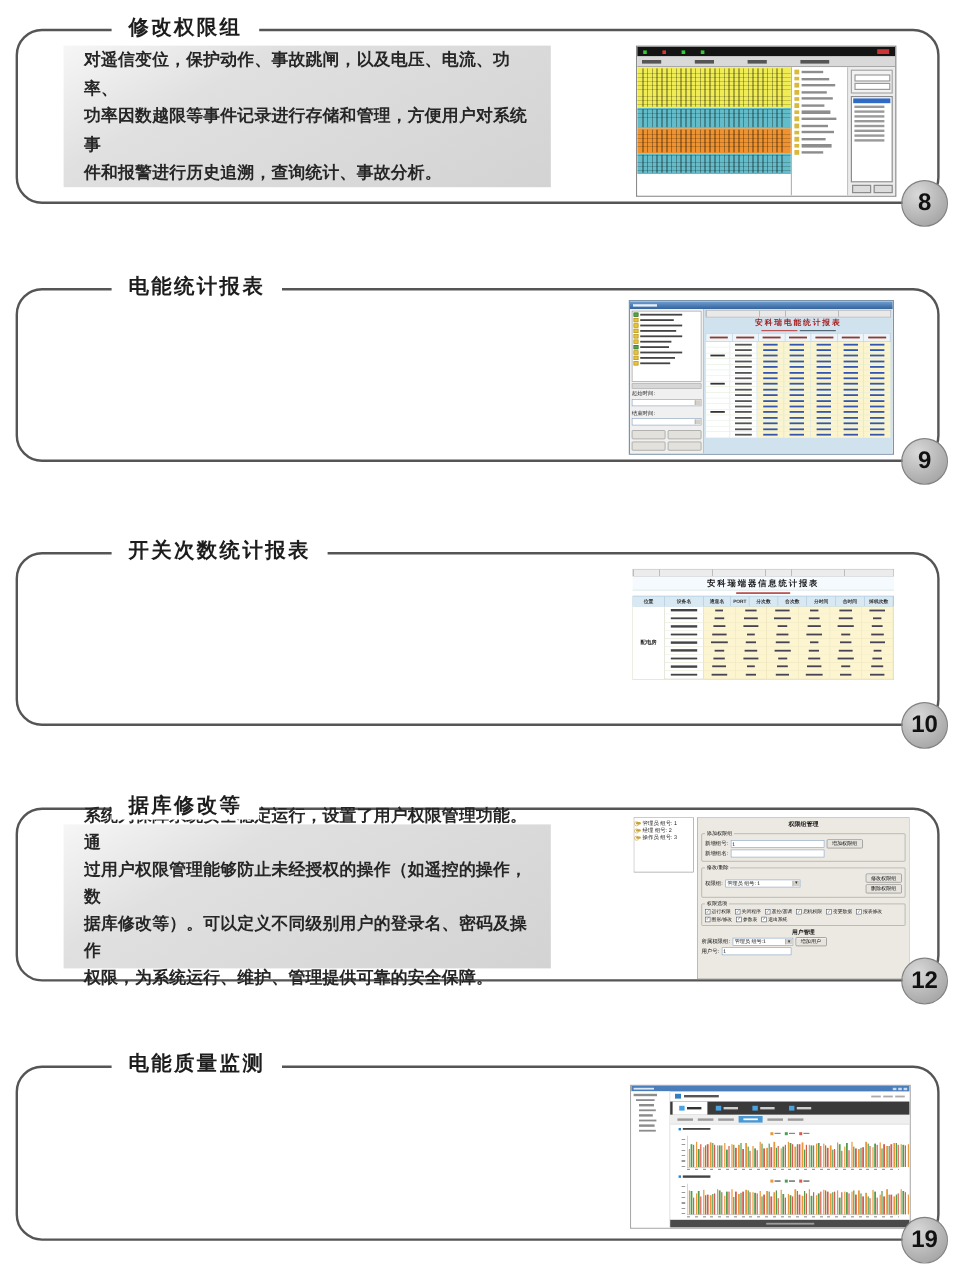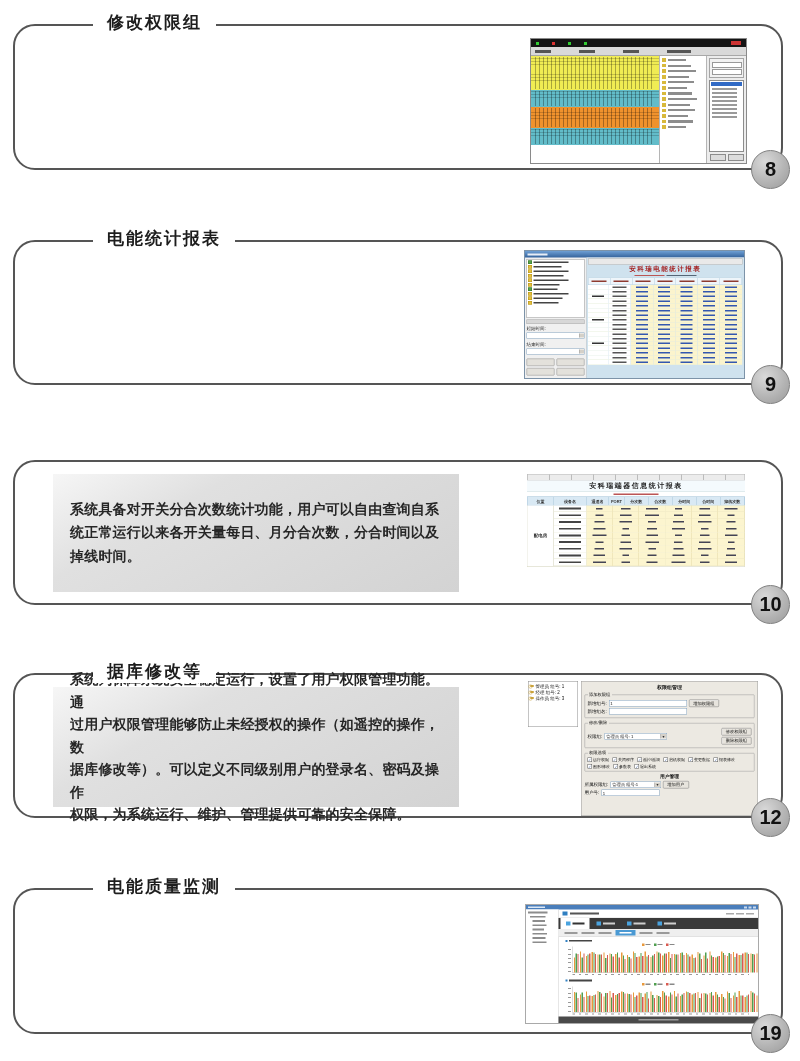--- a/index.html
+++ b/index.html
@@ -191,20 +191,25 @@
   .t5 .footer i{width:80px;height:3px;background:#9d9d9d;}
 </style>
 </head>
 <body>
 
 <div class="page">
 
   <div class="section s1">
     <div class="frame"></div>
     <div class="sec-title">修改权限组</div>
+    <div class="gpanel">
+      <p>对遥信变位，保护动作、事故跳闸，以及电压、电流、功率、
+功率因数越限等事件记录进行存储和管理，方便用户对系统事
+件和报警进行历史追溯，查询统计、事故分析。</p>
+    </div>
     <div class="thumb t1">
       <div class="tb">
         <span class="dot" style="background:#3c3;"></span>
         <span class="dot" style="background:#d33;"></span>
         <span class="dot" style="background:#3c3;"></span>
         <span class="dot" style="background:#3c3;"></span>
         <span class="close"></span>
       </div>
       <div class="cols">
           <i></i>
@@ -766,25 +771,21 @@
               </div>
           </div>
         </div>
       </div>
     </div>
     <div class="badge">9</div>
   </div>
 
   <div class="section s3">
     <div class="frame"></div>
-    <div class="gpanel">
-      <p>系统具备对开关分合次数统计功能，用户可以自由查询自系
-统正常运行以来各开关量每日、月分合次数，分合时间以及
-掉线时间。</p>
-    </div>
+    <div class="sec-title">开关次数统计报表</div>
     <div class="thumb t3">
       <div class="in inner2">
         <div class="sheet"></div>
         <div class="title">
             <span>安科瑞端器信息统计报表</span>
           </div>
         <div class="sub">
             <i></i>
           </div>
         <div class="head">

